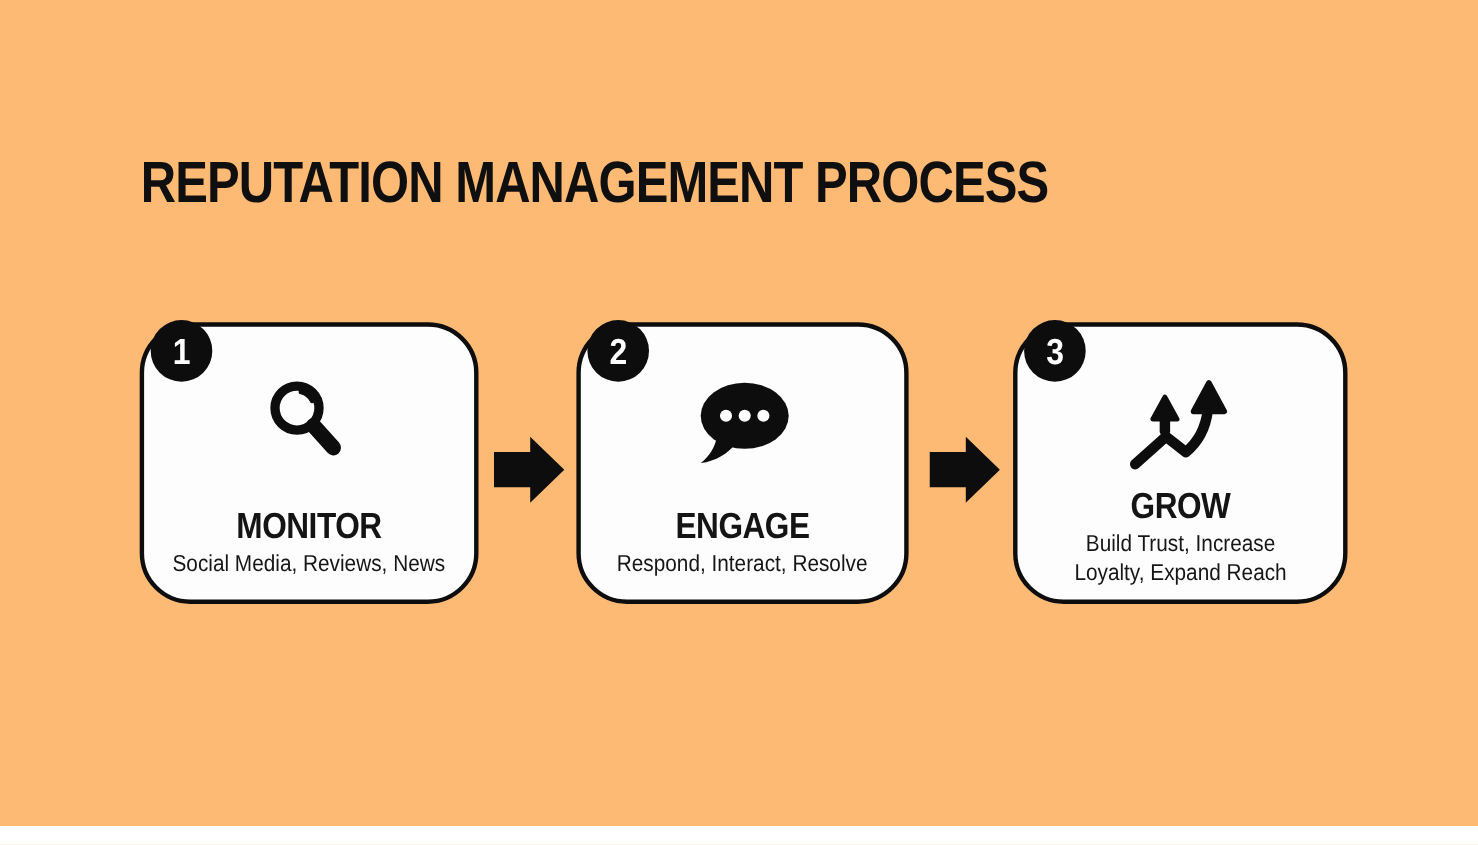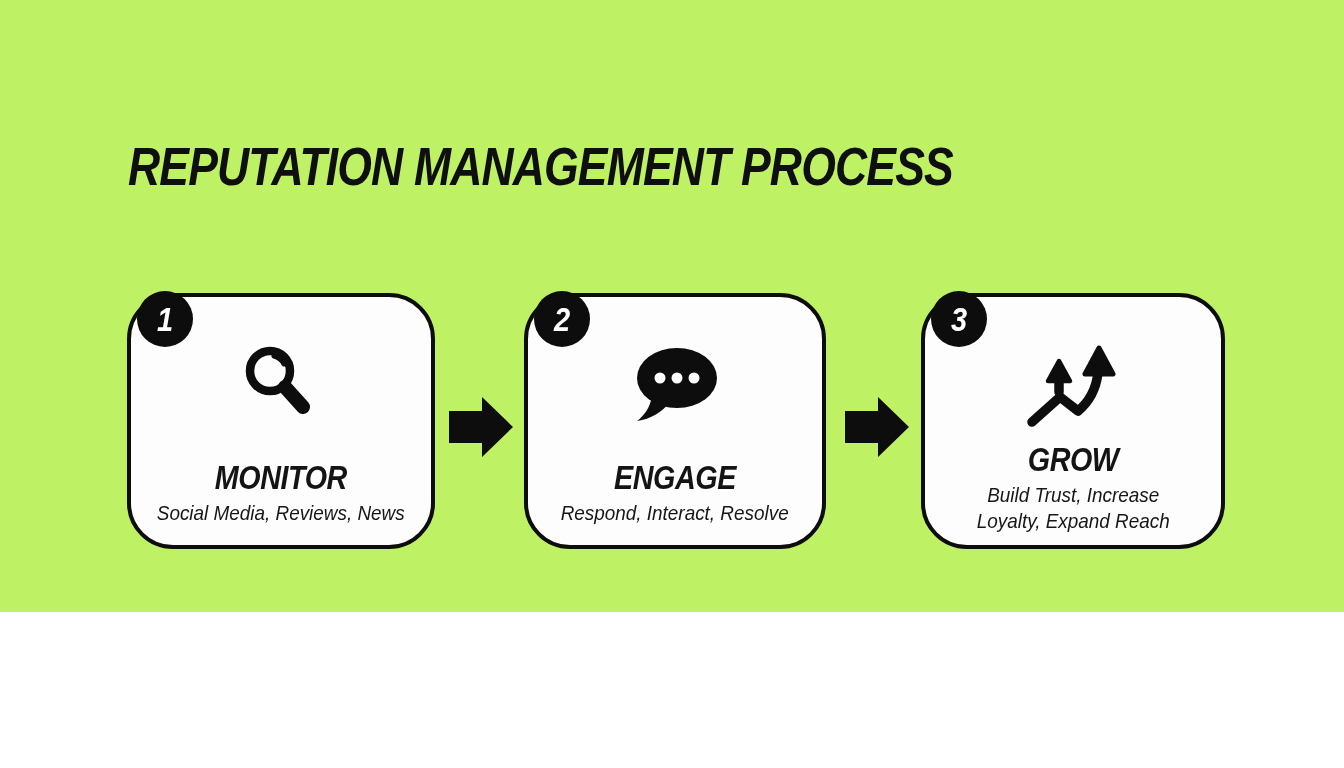--- a/index.html
+++ b/index.html
@@ -3,26 +3,25 @@
 <meta charset="utf-8">
 <style>
   html, body {
     margin: 0;
     padding: 0;
     background: #ffffff;
   }
   .canvas {
     position: relative;
     width: 1344px;
-    height: 612px;
-    background: #bef264;
+    height: 751px;
+    background: #fdba74;
     overflow: hidden;
     font-family: "Liberation Sans", sans-serif;
     color: #111111;
-    font-style: italic;
   }
   .diagram-title {
     position: absolute;
     left: 128px;
     top: 136px;
     margin: 0;
     font-size: 53px;
     font-weight: 700;
     letter-spacing: -1px;
     white-space: nowrap;

